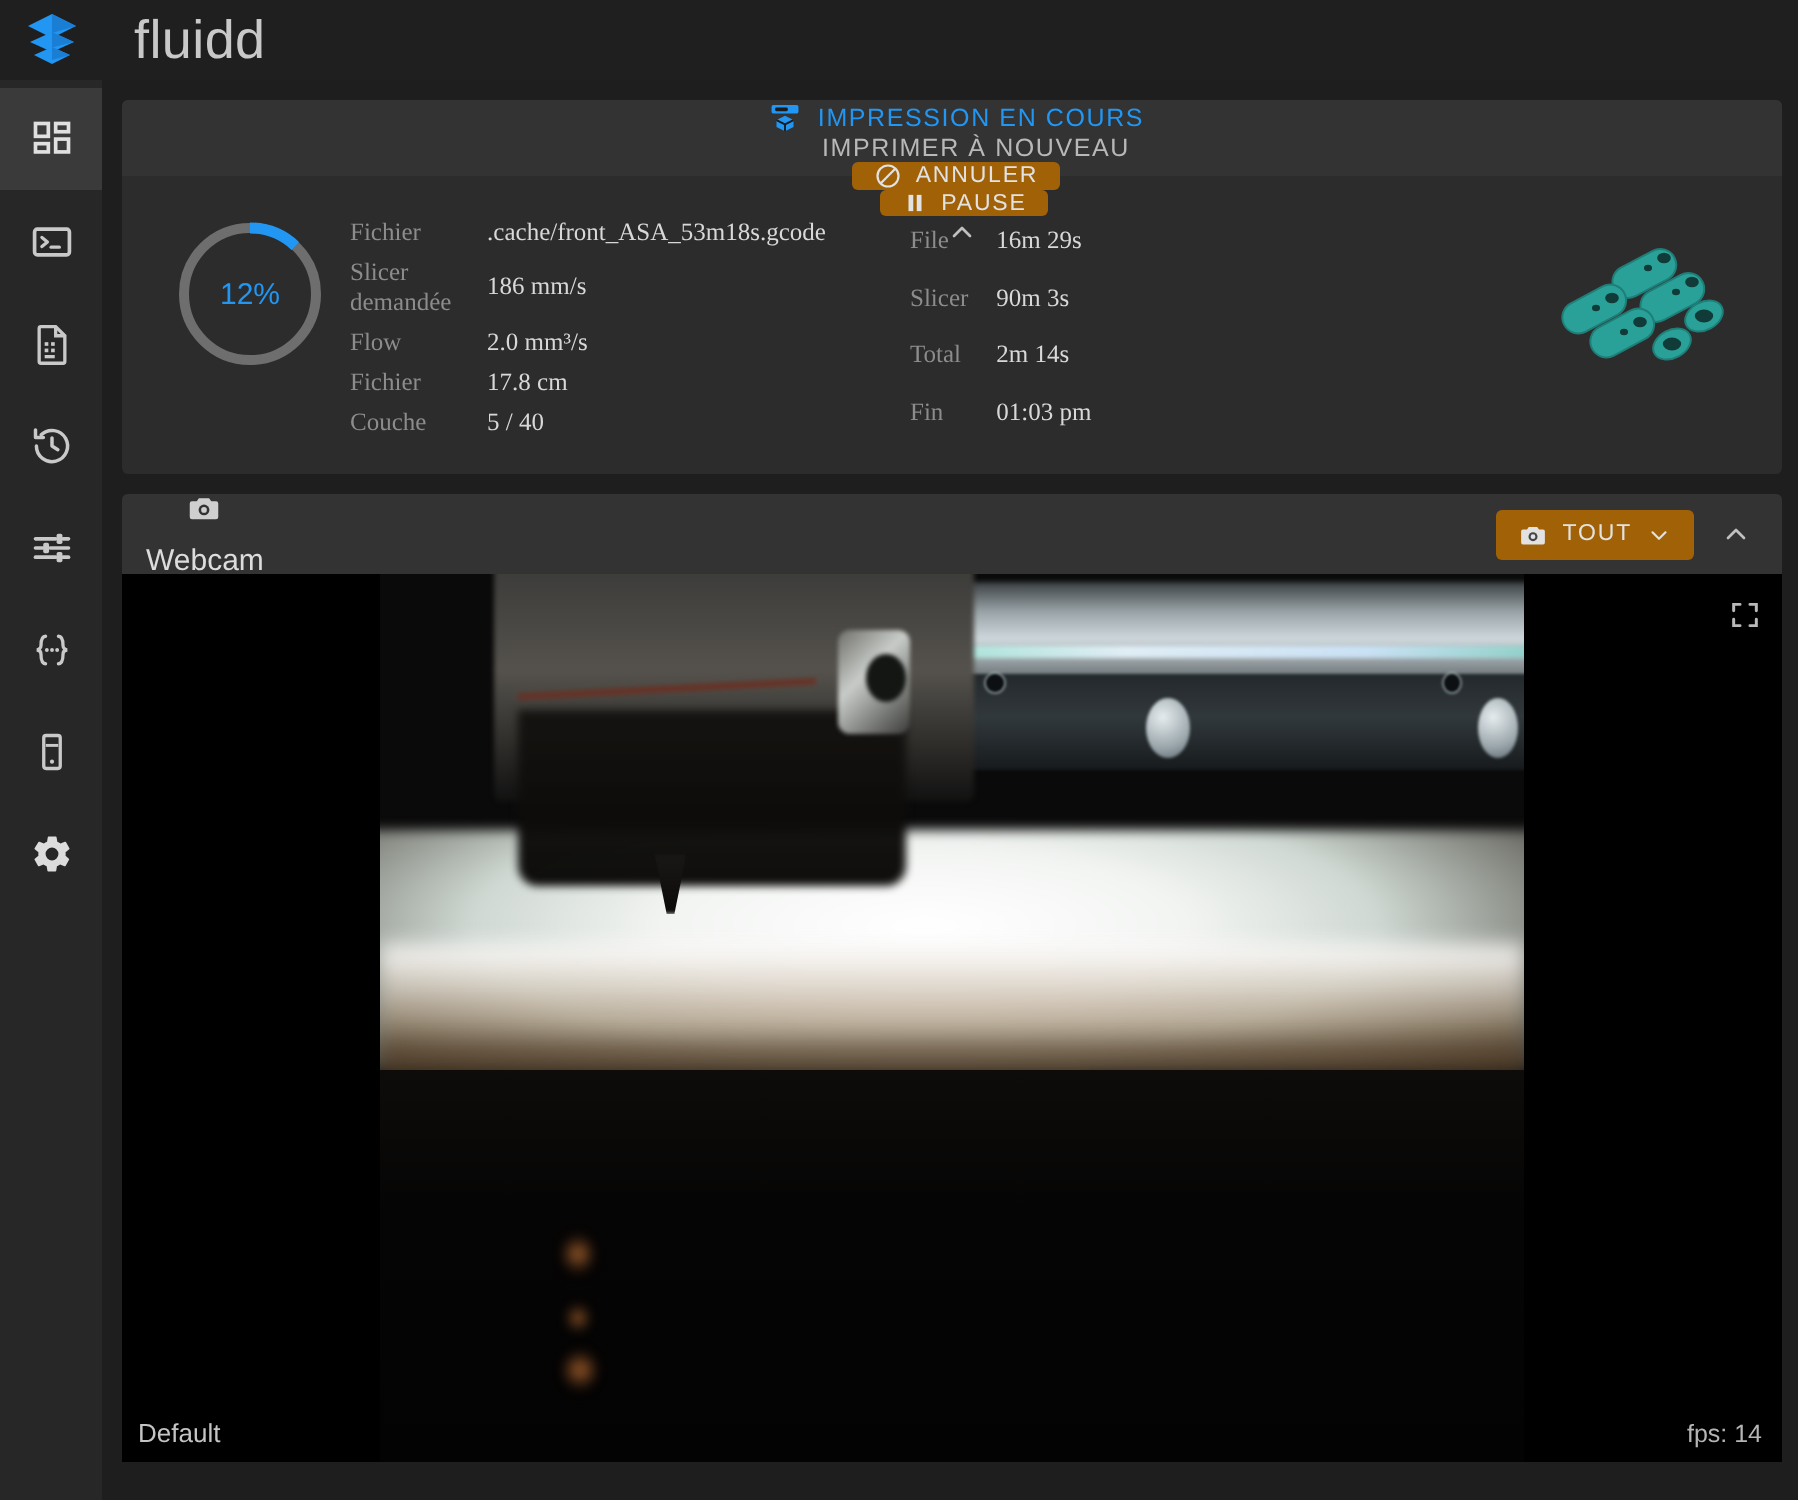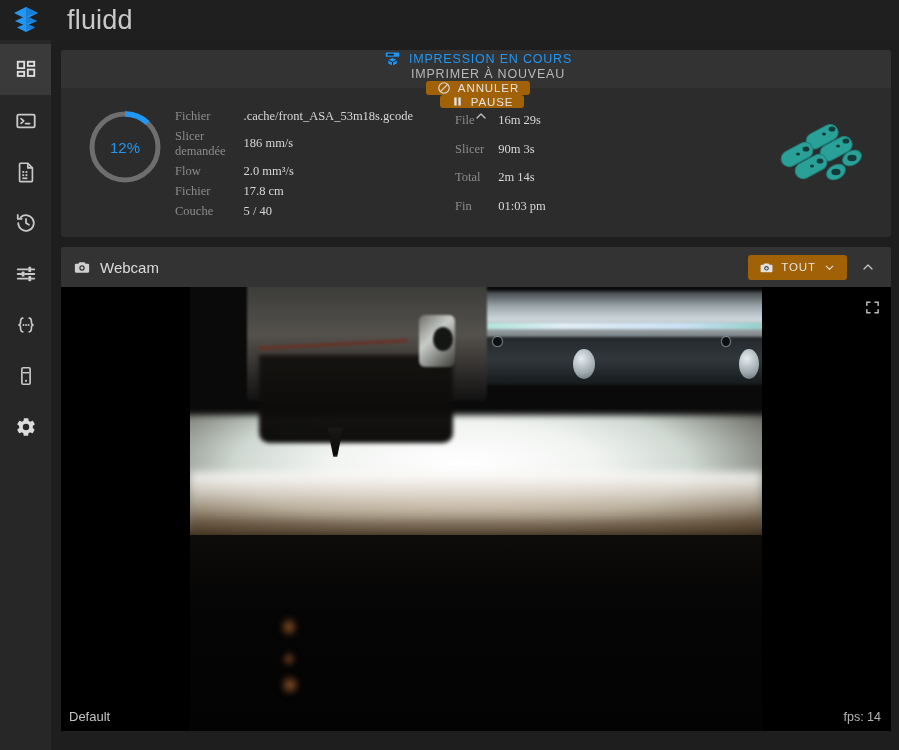--- a/index.html
+++ b/index.html
@@ -105,21 +105,21 @@
                 justify-content: center; padding-top: 6px; }
 
   
   .webcam-card { background: #2c2c2c; border-radius: 3px; }
   .wc-head {
     height: 40px; display: flex; align-items: center;
     padding: 0 8px 0 12px; background: #333333;
     border-radius: 3px 3px 0 0;
   }
   .wc-title { display: flex; align-items: center; gap: 9px;
-              color: #dcdcdc; font-size: 15px; }
+              color: #dcdcdc; font-size: 15px; flex-direction: column; }
   .wc-view {
     position: relative; width: 100%; height: 444px;
     background: #7f1d1d; overflow: hidden;
   }
   .letterbox-l, .letterbox-r {
     position: absolute; top: 0; bottom: 0; width: 129px; background: #000; z-index: 3;
   }
   .letterbox-l { left: 0; }
   .letterbox-r { right: 0; }
 

